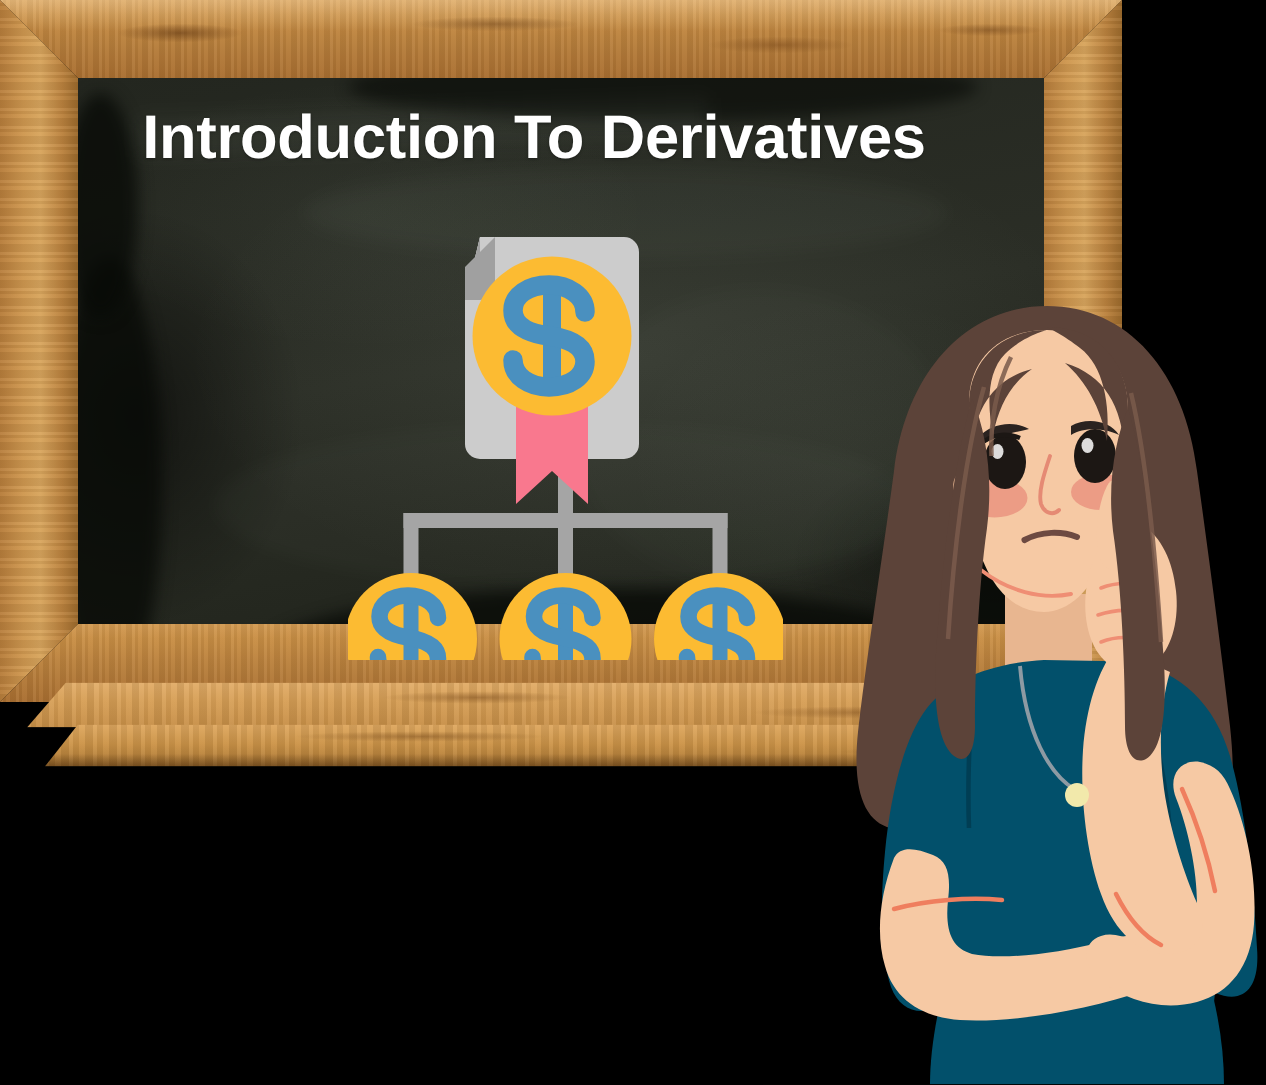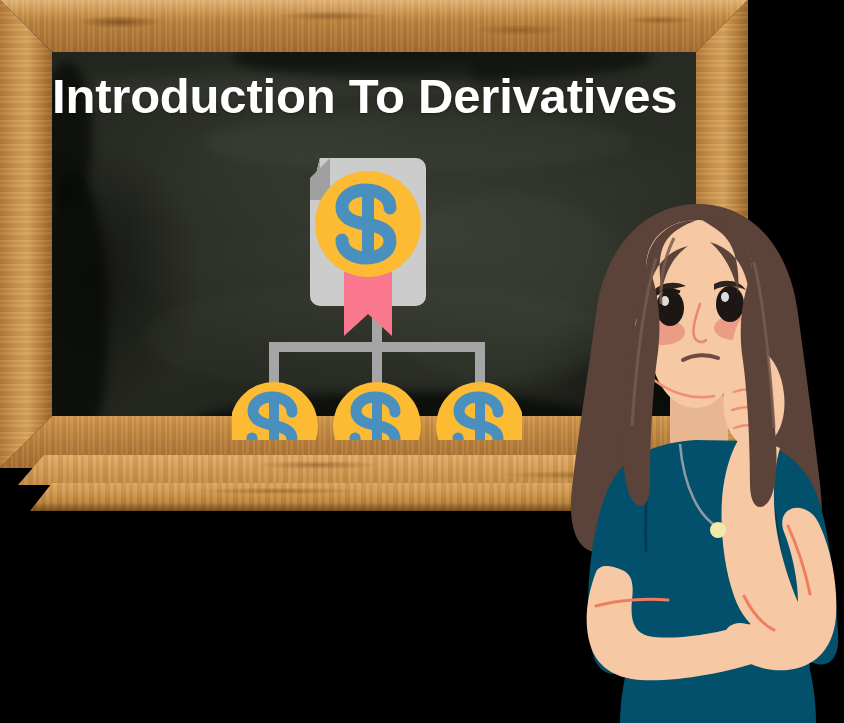--- a/index.html
+++ b/index.html
@@ -121,21 +121,21 @@
 
   
   #board-title {
     position: absolute;
     left: 52px; top: 68px;
     width: 644px;
     text-align: center;
     color: #ffffff;
     font-family: "Liberation Sans", sans-serif;
     font-weight: bold;
-    font-size: 49px;
+    font-size: 41px;
     letter-spacing: -.2px;
     text-shadow: 0 1px 2px rgba(0,0,0,.35);
     white-space: nowrap;
     padding-right: 36px;
     box-sizing: border-box;
   }
 
   
   #ledge {
     position: absolute;

